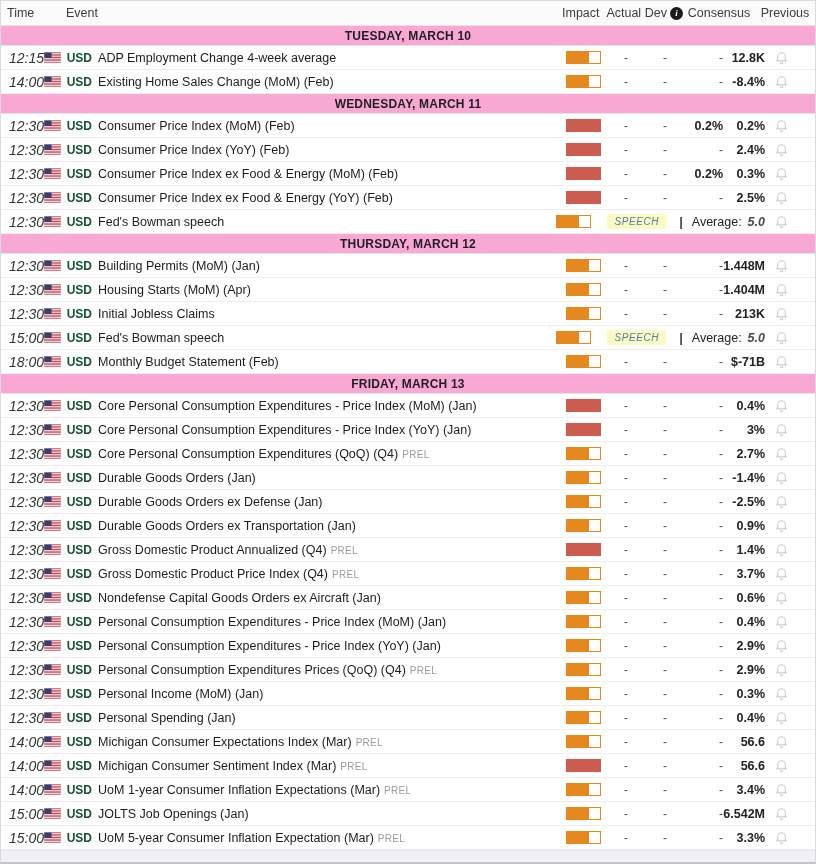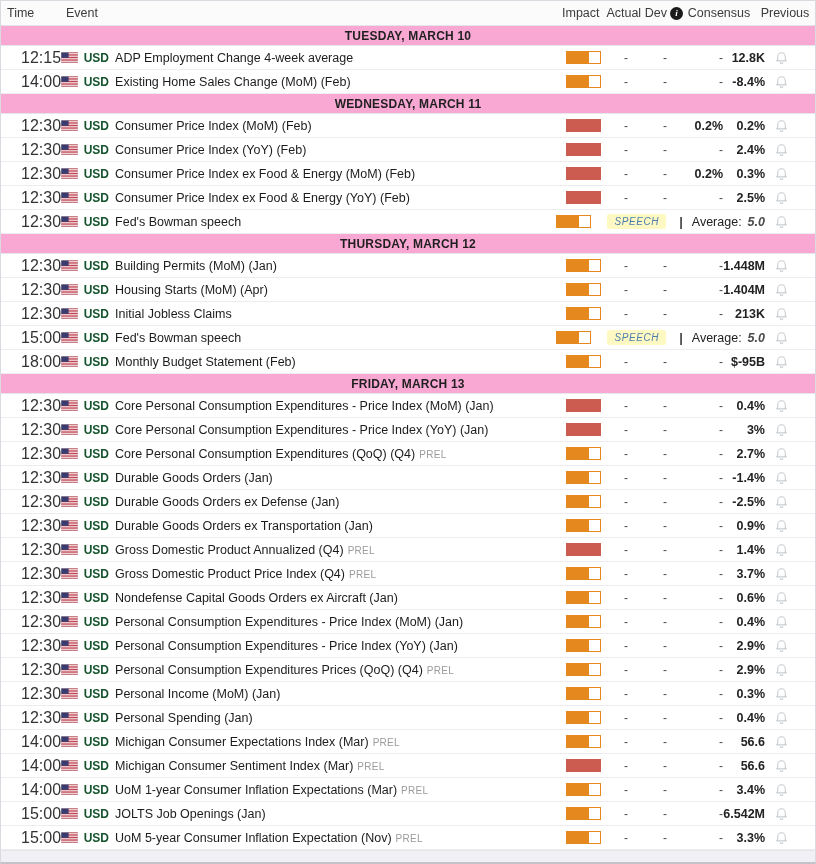--- a/index.html
+++ b/index.html
@@ -23,21 +23,21 @@
   .info-icon{display:inline-block;width:13px;height:13px;border-radius:50%;
     background:#1b1b1b;color:#fff;font:italic bold 9px/13px "Liberation Serif",serif;
     text-align:center;}
   
   .day-sep{height:19px;flex:0 0 19px;display:flex;align-items:center;justify-content:center;
     background:#f9a8d4;border-bottom:1px solid #e6e6ea;
     font-size:12px;font-weight:bold;color:#1f1f1f;letter-spacing:.2px;}
   
   .row{display:flex;align-items:center;height:24px;flex:0 0 24px;box-sizing:border-box;
     border-bottom:1px solid #ededf0;background:#fff;font-size:12.5px;color:#1c1c1c;}
-  .c-time{flex:0 0 33px;padding-left:20px;font-size:16px;color:#333;}
+  .c-time{flex:0 0 33px;padding-left:8px;font-size:14px;color:#333;font-style:italic;}
   .c-flag{flex:0 0 17px;display:flex;align-items:center;}
   .c-cur{flex:0 0 28px;margin-left:3px;font-weight:bold;color:#14532d;font-size:12px;text-align:right;}
   .c-event{flex:1;margin-left:6px;white-space:nowrap;overflow:hidden;}
   .prel{font-size:10px;color:#9b9b9b;margin-left:4px;letter-spacing:.3px;}
   .c-impact{flex:0 0 44px;display:flex;justify-content:center;}
   .impact{width:35px;height:13px;display:flex;box-sizing:border-box;}
   .impact-high{background:#cd5c50;}
   .impact-medium .fill{flex:0 0 22px;background:#e5891e;}
   .impact-medium .box{flex:1;background:#fff;border:1px solid #e5891e;box-sizing:border-box;}
   .c-actual{flex:0 0 42px;text-align:center;}
@@ -561,21 +561,21 @@
     <div class="c-impact">
       <span class="impact impact-medium">
             <i class="fill"></i>
             <i class="box"></i>
           </span>
     </div>
     <div class="vals" style="display:contents">
       <div class="c-actual val dash">-</div>
       <div class="c-dev val dash">-</div>
       <div class="c-cons val dash">-</div>
-      <div class="c-prev val">$-95B</div>
+      <div class="c-prev val">$-71B</div>
     </div>
 
     <div class="c-bell">
       <svg width="15" height="15" viewBox="0 0 24 24" fill="none" stroke="#c9cdd1" stroke-width="1.7" stroke-linejoin="round" stroke-linecap="round">
         <path d="M18 15v-4.5a6 6 0 0 0-12 0V15l-1.7 2.4h15.4z"></path>
         <path d="M10 20a2 2 0 0 0 4 0"></path>
       </svg>
     </div>
     <div class="pad-r"></div>
   </div>
@@ -1340,21 +1340,21 @@
               <rect y="5.53" width="19" height="0.92"></rect>
           <rect y="7.38" width="19" height="0.92"></rect>
               <rect y="9.23" width="19" height="0.92"></rect>
           <rect y="11.08" width="19" height="0.92"></rect>
         </g>
         <rect width="8.5" height="6.4" fill="#3c3b6e"></rect>
         <rect width="19" height="12" fill="none" stroke="#cfcfcf" stroke-width="0.6"></rect>
       </svg>
     </div>
     <div class="c-cur">USD</div>
-    <div class="c-event"><span>UoM 5-year Consumer Inflation Expectation (Nov)</span><span class="prel">PREL</span></div>
+    <div class="c-event"><span>UoM 5-year Consumer Inflation Expectation (Mar)</span><span class="prel">PREL</span></div>
     <div class="c-impact">
       <span class="impact impact-medium">
             <i class="fill"></i>
             <i class="box"></i>
           </span>
     </div>
     <div class="vals" style="display:contents">
       <div class="c-actual val dash">-</div>
       <div class="c-dev val dash">-</div>
       <div class="c-cons val dash">-</div>

